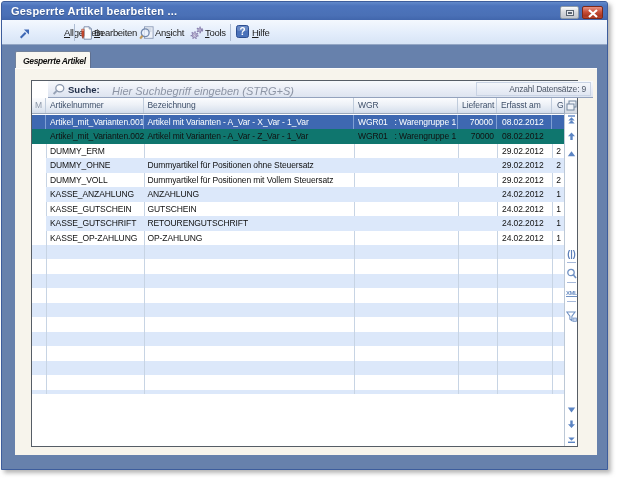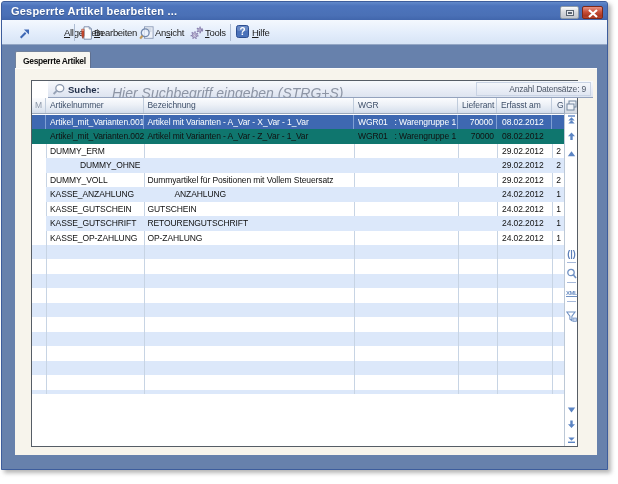--- a/index.html
+++ b/index.html
@@ -39,38 +39,38 @@
   border-bottom:1px solid #93a6c4;
 }
 .titem { position:absolute; top:7px; height:16px; font-size:9.5px; letter-spacing:-0.3px; color:#1c1c1c; white-space:nowrap; }
 .tsep { position:absolute; top:4px; width:1px; height:17px; background:#aebdd3; }
 .u { text-decoration:underline; }
 #client { position:absolute; left:0; top:43px; right:0; bottom:0; background:#6781ac; }
 #tab {
   position:absolute; left:13px; top:6px; width:76px; height:17px;
   background:#f9f7f1; border:1px solid #72829c; border-right-color:#5f7090; border-bottom:none;
   border-radius:2px 2px 0 0;
-  font-size:8.5px; font-weight:bold; letter-spacing:-0.35px; color:#111; padding:4px 0 0 7px;
+  font-size:8.5px; font-weight:bold; letter-spacing:-0.35px; color:#111; padding:4px 0 0 7px;font-style:italic;
 }
 #panel {
   position:absolute; left:13px; top:23px; right:10px; bottom:14px;
   background:#f7f4ec; border-top:1px solid #fdfcfa;
 }
 #grid {
   position:absolute; left:16px; top:11px; width:547px; height:367px;
   background:#ffffff; border:1px solid #565d66;
 }
 #searchbar {
   position:absolute; left:16px; top:0; width:545px; height:17px;
   background:linear-gradient(#f7f9fc,#e9edf6 55%,#dde4f0);
   border-bottom:1px solid #93a2bd;
 }
 #searchbar .mag { position:absolute; left:4px; top:2px; }
 #searchbar .lbl { position:absolute; left:20px; top:3px; font-size:9.5px; font-weight:bold; color:#1f2d47; }
-#searchbar .ph  { position:absolute; left:64px; top:3.5px; font-size:14px; font-style:italic; color:#8d95a5; }
+#searchbar .ph  { position:absolute; left:64px; top:3.5px; font-size:11px; font-style:italic; color:#8d95a5; }
 #anzahl {
   position:absolute; left:428px; top:1px; width:115px; height:14px;
   border:1px solid #c9d3e4; background:transparent;
   font-size:8.5px; letter-spacing:-0.2px; color:#4e5868; text-align:right; padding:0px 4px 0 0; line-height:13px;
 }
 #header {
   position:absolute; left:0; top:17px; width:545px; height:16px;
   background:linear-gradient(#fbfcfe,#edf1f7 45%,#dbe3ef 85%,#d3dcea);
   border-bottom:1px solid #9aa8bb;
 }
@@ -210,34 +210,35 @@
             <div class="cell cr" style="left:426px; width:39px;">70000</div>
             <div class="cell" style="left:465px; width:55px; padding-left:5px;">08.02.2012</div>
           </div>
           <div class="row" style="top:29px;">
             <div class="cell" style="left:14px; width:97.5px;">DUMMY_ERM</div>
             <div class="cell" style="left:465px; width:55px; padding-left:5px;">29.02.2012</div>
             <div class="cell cr" style="left:520px; width:12px;">2</div>
           </div>
           <div class="row" style="top:43.5px; background:#dce8fa;">
             <div class="cell" style="left:0; width:14px; background:#fff;"></div>
-            <div class="cell" style="left:14px; width:97.5px;margin-left:30px;">DUMMY_OHNE</div>
+            <div class="cell" style="left:14px; width:97.5px;">DUMMY_OHNE</div>
+            <div class="cell" style="left:111.5px; width:210.5px;">Dummyartikel für Positionen ohne Steuersatz</div>
             <div class="cell" style="left:465px; width:55px; padding-left:5px;">29.02.2012</div>
             <div class="cell cr" style="left:520px; width:12px;">2</div>
           </div>
           <div class="row" style="top:58px;">
             <div class="cell" style="left:14px; width:97.5px;">DUMMY_VOLL</div>
             <div class="cell" style="left:111.5px; width:210.5px;">Dummyartikel für Positionen mit Vollem Steuersatz</div>
             <div class="cell" style="left:465px; width:55px; padding-left:5px;">29.02.2012</div>
             <div class="cell cr" style="left:520px; width:12px;">2</div>
           </div>
           <div class="row" style="top:72.5px; background:#dce8fa;">
             <div class="cell" style="left:0; width:14px; background:#fff;"></div>
             <div class="cell" style="left:14px; width:97.5px;">KASSE_ANZAHLUNG</div>
-            <div class="cell" style="left:111.5px; width:210.5px;margin-left:27px;">ANZAHLUNG</div>
+            <div class="cell" style="left:111.5px; width:210.5px;">ANZAHLUNG</div>
             <div class="cell" style="left:465px; width:55px; padding-left:5px;">24.02.2012</div>
             <div class="cell cr" style="left:520px; width:12px;">1</div>
           </div>
           <div class="row" style="top:87px;">
             <div class="cell" style="left:14px; width:97.5px;">KASSE_GUTSCHEIN</div>
             <div class="cell" style="left:111.5px; width:210.5px;">GUTSCHEIN</div>
             <div class="cell" style="left:465px; width:55px; padding-left:5px;">24.02.2012</div>
             <div class="cell cr" style="left:520px; width:12px;">1</div>
           </div>
           <div class="row" style="top:101.5px; background:#dce8fa;">

